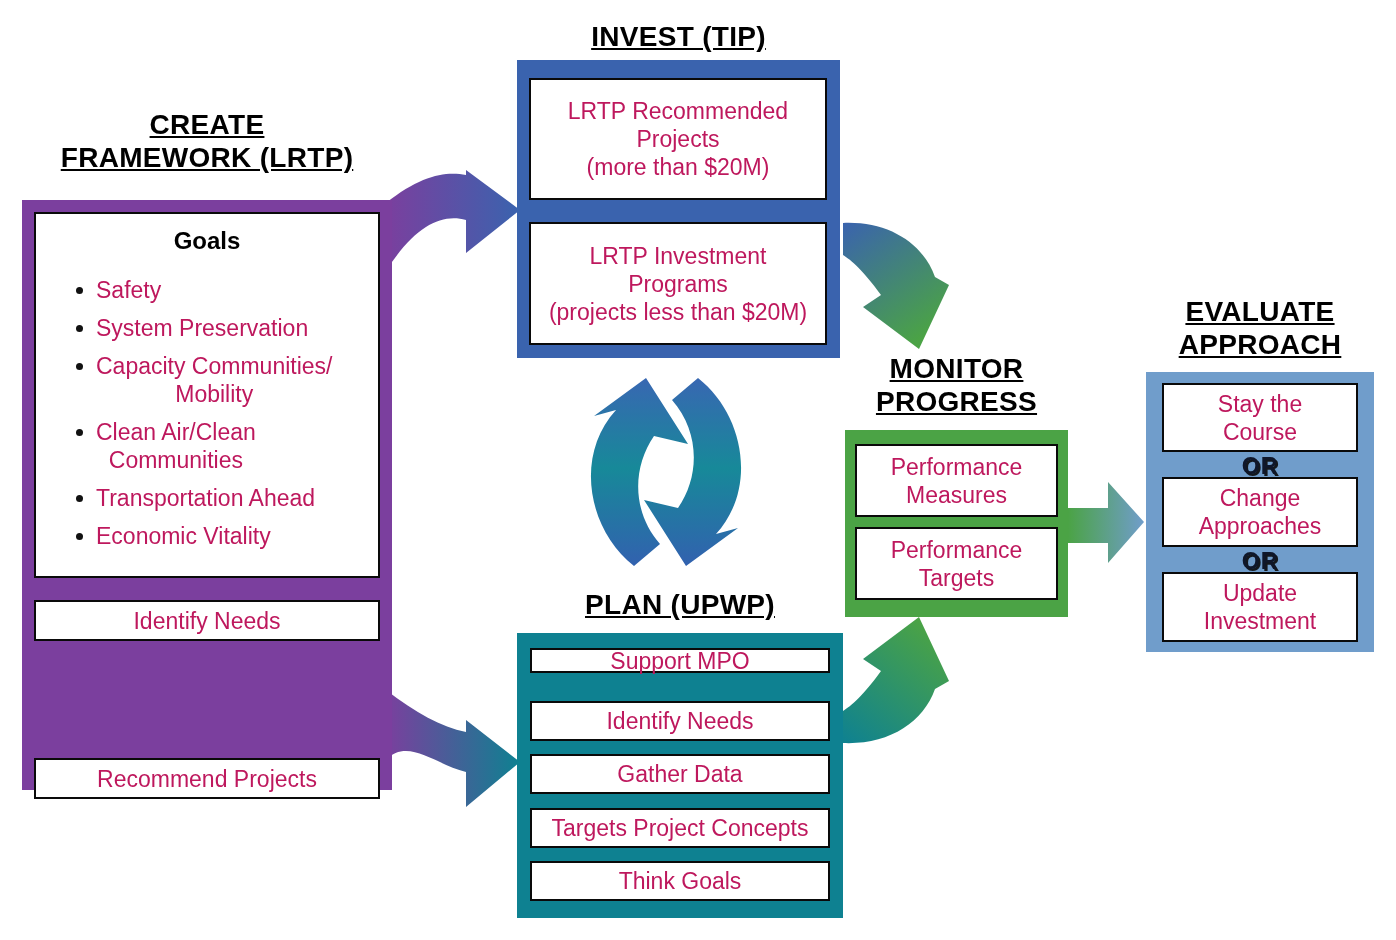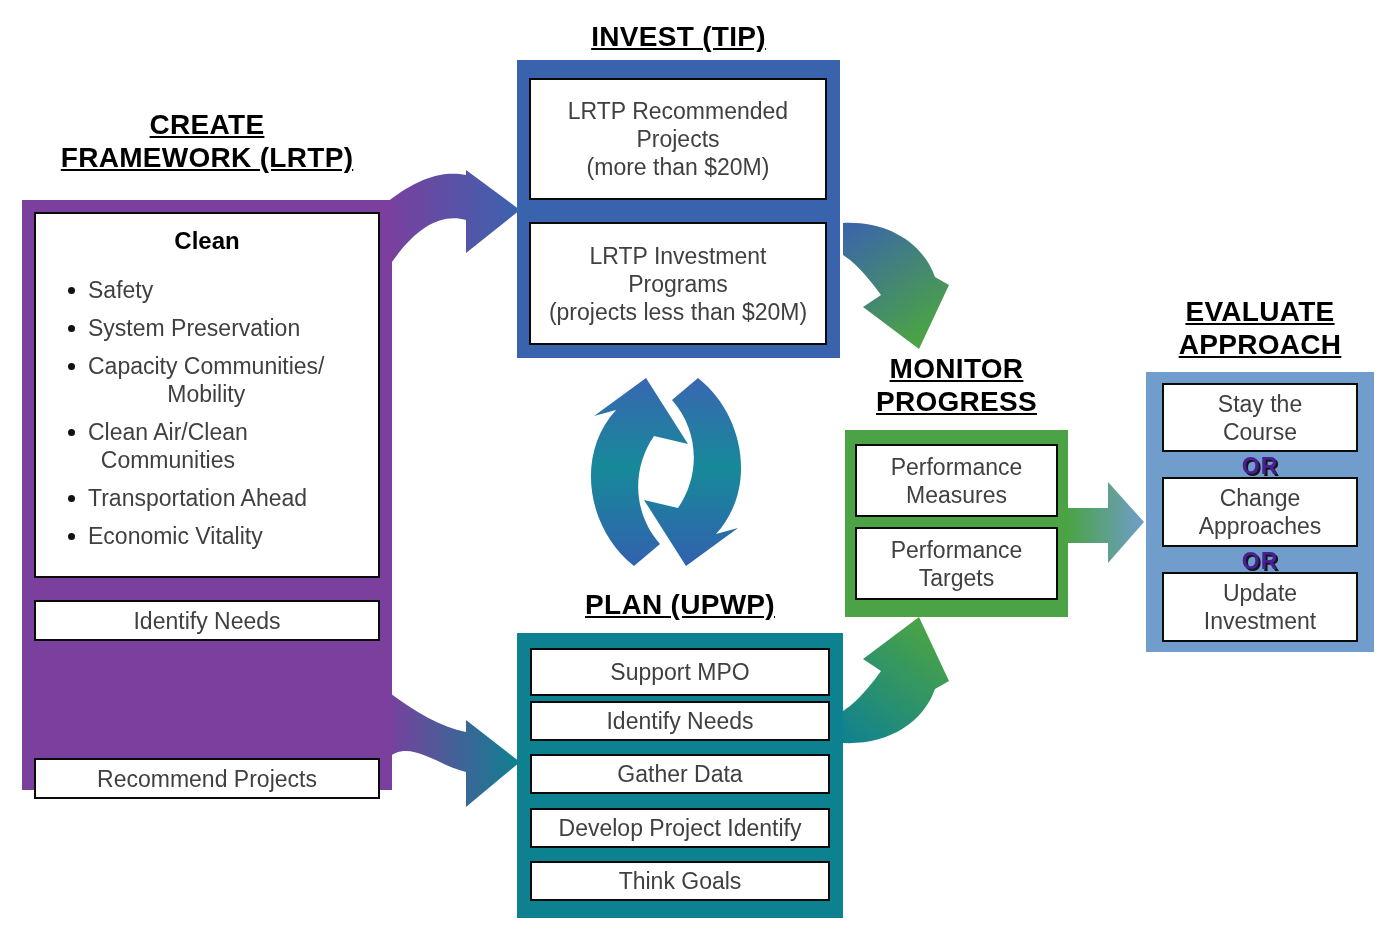--- a/index.html
+++ b/index.html
@@ -6,38 +6,38 @@
   #stage{position:relative;width:1396px;height:940px;background:#ffffff;
          font-family:"Liberation Sans",sans-serif;color:#000;overflow:hidden;}
 
   .title{position:absolute;font-weight:bold;font-size:28px;line-height:33px;
          text-align:center;white-space:pre-line;letter-spacing:.3px;text-decoration:underline;}
 
   .frame{position:absolute;}
   .inner{position:absolute;background:#fff;border:2px solid #0a0a0a;
          display:flex;align-items:center;justify-content:center;box-sizing:border-box;}
   .inner span{display:block;text-align:center;white-space:pre-line;
-              font-size:23px;line-height:28px;color:#404040;}
+              font-size:23px;line-height:28px;color:#be185d;}
 
   
   #create-box{left:22px;top:200px;width:370px;height:590px;}
   #goals-box{left:12px;top:12px;width:346px;height:366px;display:block;}
   .goals-heading{margin-top:13px;text-align:center;font-size:24px;font-weight:bold;}
-  .goals-list{margin-top:21px;padding-left:32px;display:flex;flex-direction:column;gap:10px;}
+  .goals-list{margin-top:21px;padding-left:40px;display:flex;flex-direction:column;gap:10px;}
   .goal{display:flex;gap:13px;font-size:23px;line-height:29px;}
   .dot{width:7px;height:7px;border-radius:50%;background:#111;margin-top:11px;flex:none;}
   .goal-text{white-space:pre-line;max-width:268px;}
   .step{font-size:23px;}
 
   
   .arrow{position:absolute;}
 
   
   .or{position:absolute;width:100%;text-align:center;font-size:23px;font-weight:bold;
-      color:#4c1d95;text-shadow:2px 2px 0 rgba(10,10,10,.9);letter-spacing:1px;}
+      color:#0f172a;text-shadow:2px 2px 0 rgba(10,10,10,.9);letter-spacing:1px;}
 </style>
 </head>
 <body>
 
 <div id="stage">
 
   <svg class="arrow" style="left:386px;top:165px" width="140" height="150" viewBox="0 0 140 150">
     <defs>
       <linearGradient id="g1" x1="0" y1="0" x2="1" y2="0">
         <stop offset="0" stop-color="#7B3F9E"></stop>
@@ -107,21 +107,21 @@
   <div class="title" style="left:517px;top:588px;width:326px">PLAN (UPWP)</div>
 
   <div class="title" style="left:825px;top:352px;width:263px">MONITOR
 PROGRESS</div>
 
   <div class="title" style="left:1146px;top:295px;width:228px">EVALUATE
 APPROACH</div>
 
   <div id="create-box" class="frame" style="background:#7B3F9E">
     <div id="goals-box" class="inner">
-      <div class="goals-heading">Clean</div>
+      <div class="goals-heading">Goals</div>
       <div class="goals-list">
         <div class="goal">
           <span class="dot"></span>
           <span class="goal-text">Safety</span>
         </div>
         <div class="goal">
           <span class="dot"></span>
           <span class="goal-text">System Preservation</span>
         </div>
         <div class="goal">
@@ -159,31 +159,31 @@
 (more than $20M)</span>
     </div>
     <div class="inner" style="left:12px;top:162px;width:298px;height:123px">
       <span>LRTP Investment
 Programs
 (projects less than $20M)</span>
     </div>
   </div>
 
   <div class="frame" style="left:517px;top:633px;width:326px;height:285px;background:#0E8191">
-    <div class="inner" style="left:13px;top:15px;width:300px;height:48px">
+    <div class="inner" style="left:13px;top:15px;width:300px;height:25px">
       <span>Support MPO</span>
     </div>
     <div class="inner" style="left:13px;top:68px;width:300px;height:40px">
       <span>Identify Needs</span>
     </div>
     <div class="inner" style="left:13px;top:121px;width:300px;height:40px">
       <span>Gather Data</span>
     </div>
     <div class="inner" style="left:13px;top:175px;width:300px;height:40px">
-      <span>Develop Project Identify</span>
+      <span>Targets Project Concepts</span>
     </div>
     <div class="inner" style="left:13px;top:228px;width:300px;height:40px">
       <span>Think Goals</span>
     </div>
   </div>
 
   <div class="frame" style="left:845px;top:430px;width:223px;height:187px;background:#4BA345">
     <div class="inner" style="left:10px;top:14px;width:203px;height:73px">
       <span>Performance
 Measures</span>

